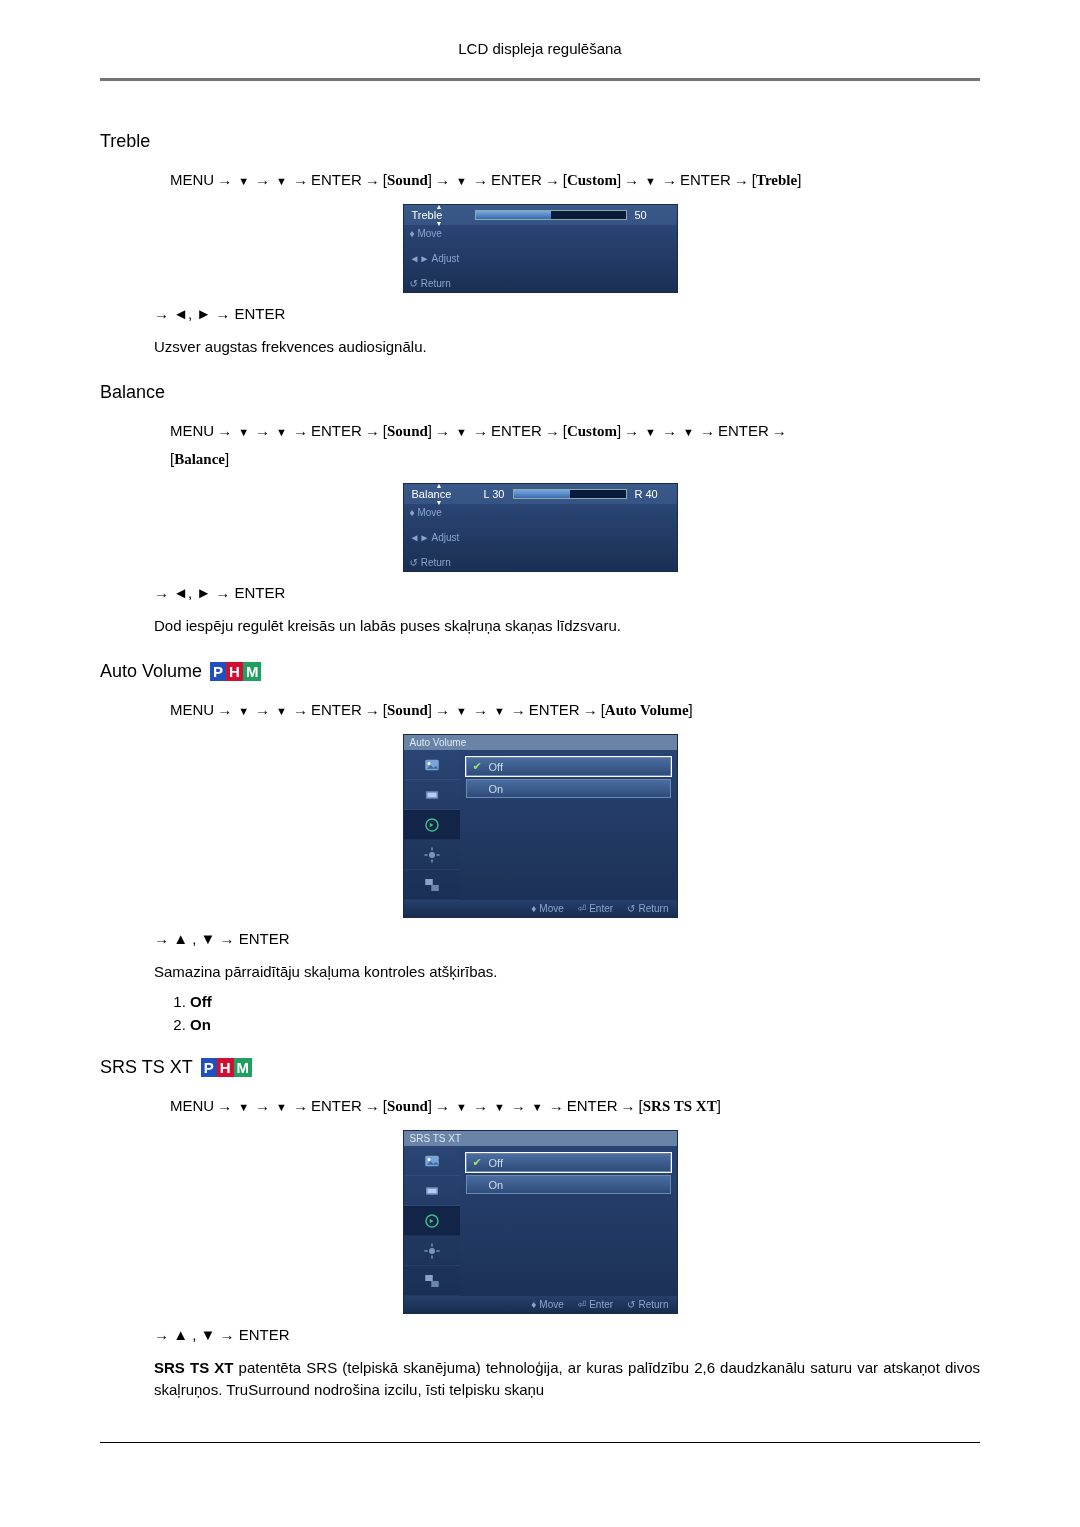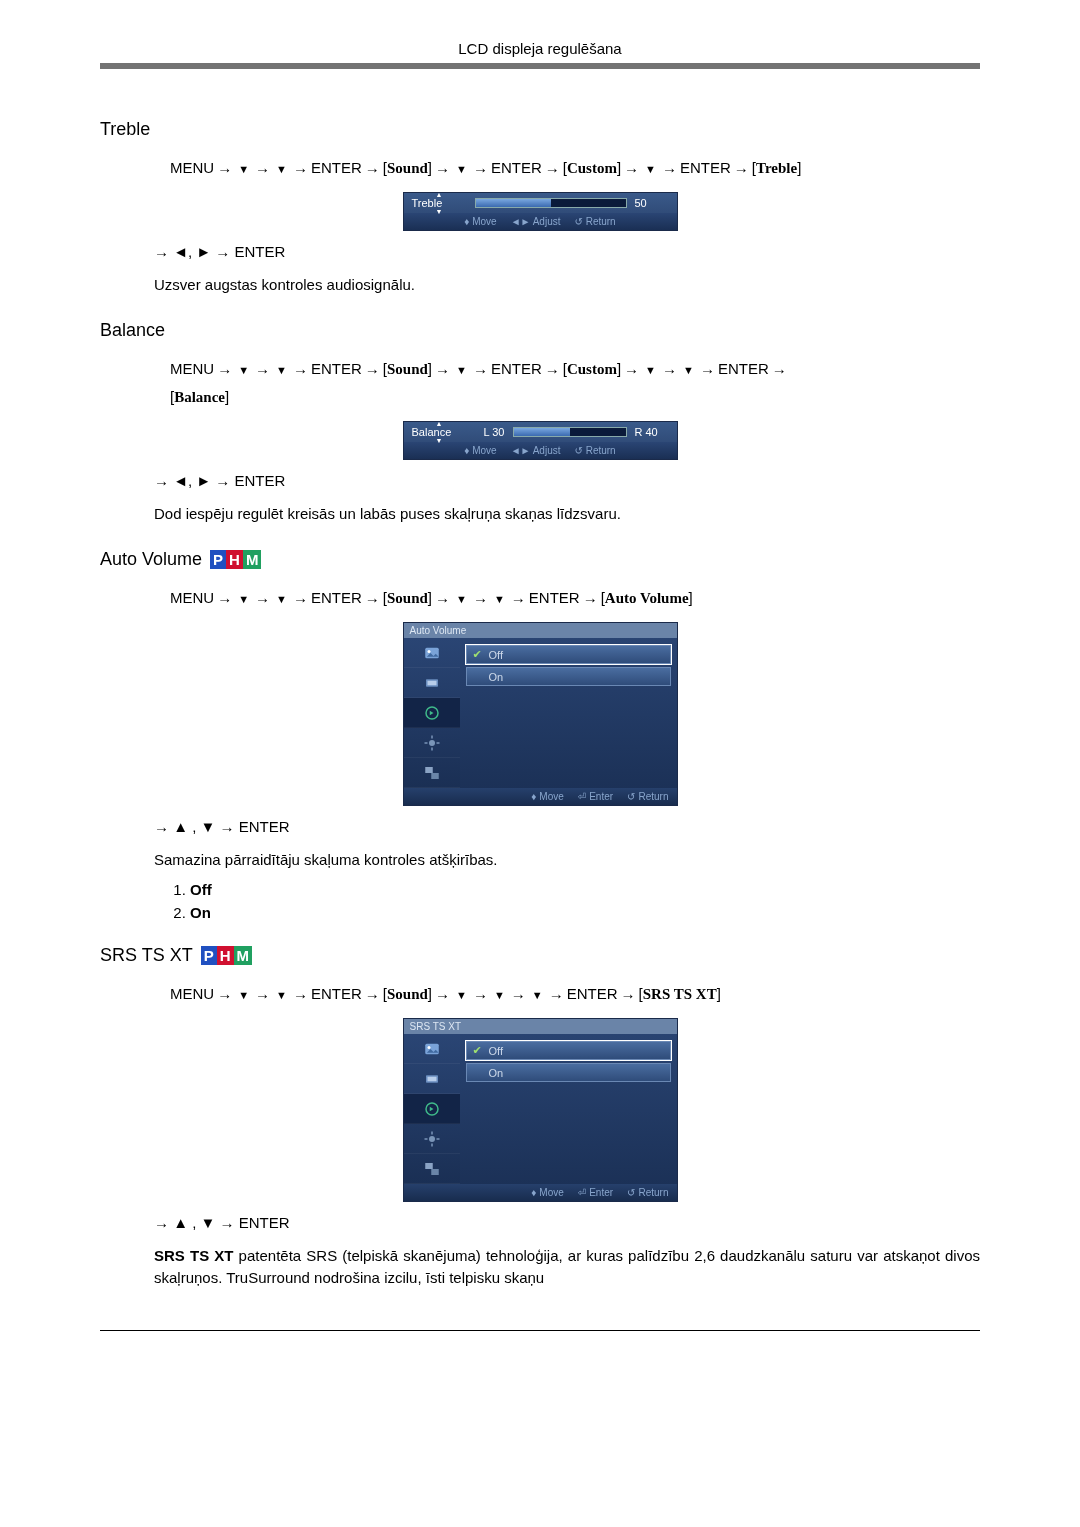--- a/index.html
+++ b/index.html
@@ -8,22 +8,22 @@
     font-size: 15px;
     color: #000;
     background: #fff;
     width: 1080px;
     margin: 0 auto;
     padding: 40px 100px 60px 100px;
   }
   .header-title {
     text-align: center;
     font-size: 15px;
-    padding-bottom: 6px;
-    border-bottom: 6px solid #737373;
+    padding-bottom: 21px;
+    border-bottom: 3px solid #737373;
     margin-bottom: 50px;
   }
   .footer-line {
     border-top: 1px solid #000;
     margin-top: 40px;
   }
   .section-heading {
     font-size: 18px;
     font-weight: normal;
     margin: 24px 0 14px 0;
@@ -87,23 +87,24 @@
     border: 1px solid #8aa;
     position: relative;
   }
   .osd-slider .fill {
     position:absolute; top:0; bottom:0; left:0;
     background: linear-gradient(#7aa8e0,#3a6ab0);
   }
   .osd-slider .rval { flex:0 0 34px; }
   .osd-slider .bar2 {
     display:flex; justify-content:center; gap:14px;
-    padding: 3px 16px; font-size:10px;
+    padding: 3px 6px; font-size:10px;
     background: linear-gradient(#2a4574,#1a2f54);
     color:#9ab6de;
+    flex-direction:column;
   }
   .osd-slider .bar2 span { color:#88a5cc; }
 
   
   .osd-menu {
     width: 275px;
     margin: 8px auto 0 auto;
     background: linear-gradient(#2a4574,#1a2f54);
     border: 1px solid #1a2a4a;
     font-size: 11px;
@@ -170,21 +171,21 @@
     <div class="rval">50</div>
   </div>
   <div class="bar2">
     <span>♦ <span>Move</span></span>
     <span>◄► <span>Adjust</span></span>
     <span>↺ <span>Return</span></span>
   </div>
 </div>
 
 <div class="body-text">→ ◄, ► → ENTER</div>
-<div class="body-text">Uzsver augstas kontroles audiosignālu.</div>
+<div class="body-text">Uzsver augstas frekvences audiosignālu.</div>
 
 <div class="section-heading">
   <span>Balance</span>
 </div>
 
 <div class="menu-path">
   <span>MENU</span><span class="arrow">→</span><span class="tri">▼</span><span class="arrow">→</span><span class="tri">▼</span><span class="arrow">→</span><span class="ENTER">ENTER</span><span class="arrow">→</span>[<span class="bracket">Sound</span>]<span class="arrow">→</span><span class="tri">▼</span><span class="arrow">→</span><span class="ENTER">ENTER</span><span class="arrow">→</span>[<span class="bracket">Custom</span>]<span class="arrow">→</span><span class="tri">▼</span><span class="arrow">→</span><span class="tri">▼</span><span class="arrow">→</span><span class="ENTER">ENTER</span><span class="arrow">→</span><br>[<span class="bracket">Balance</span>]
 </div>
 
 <div class="osd-slider">

